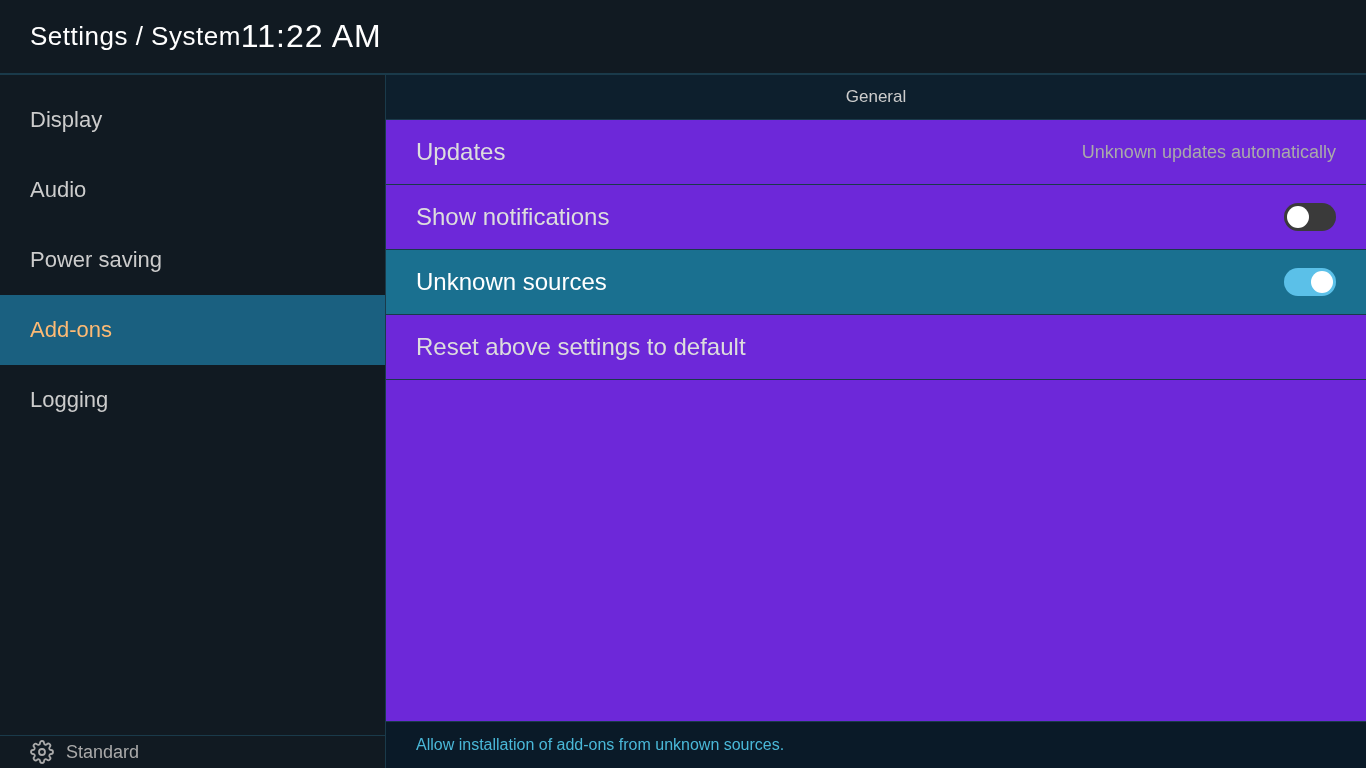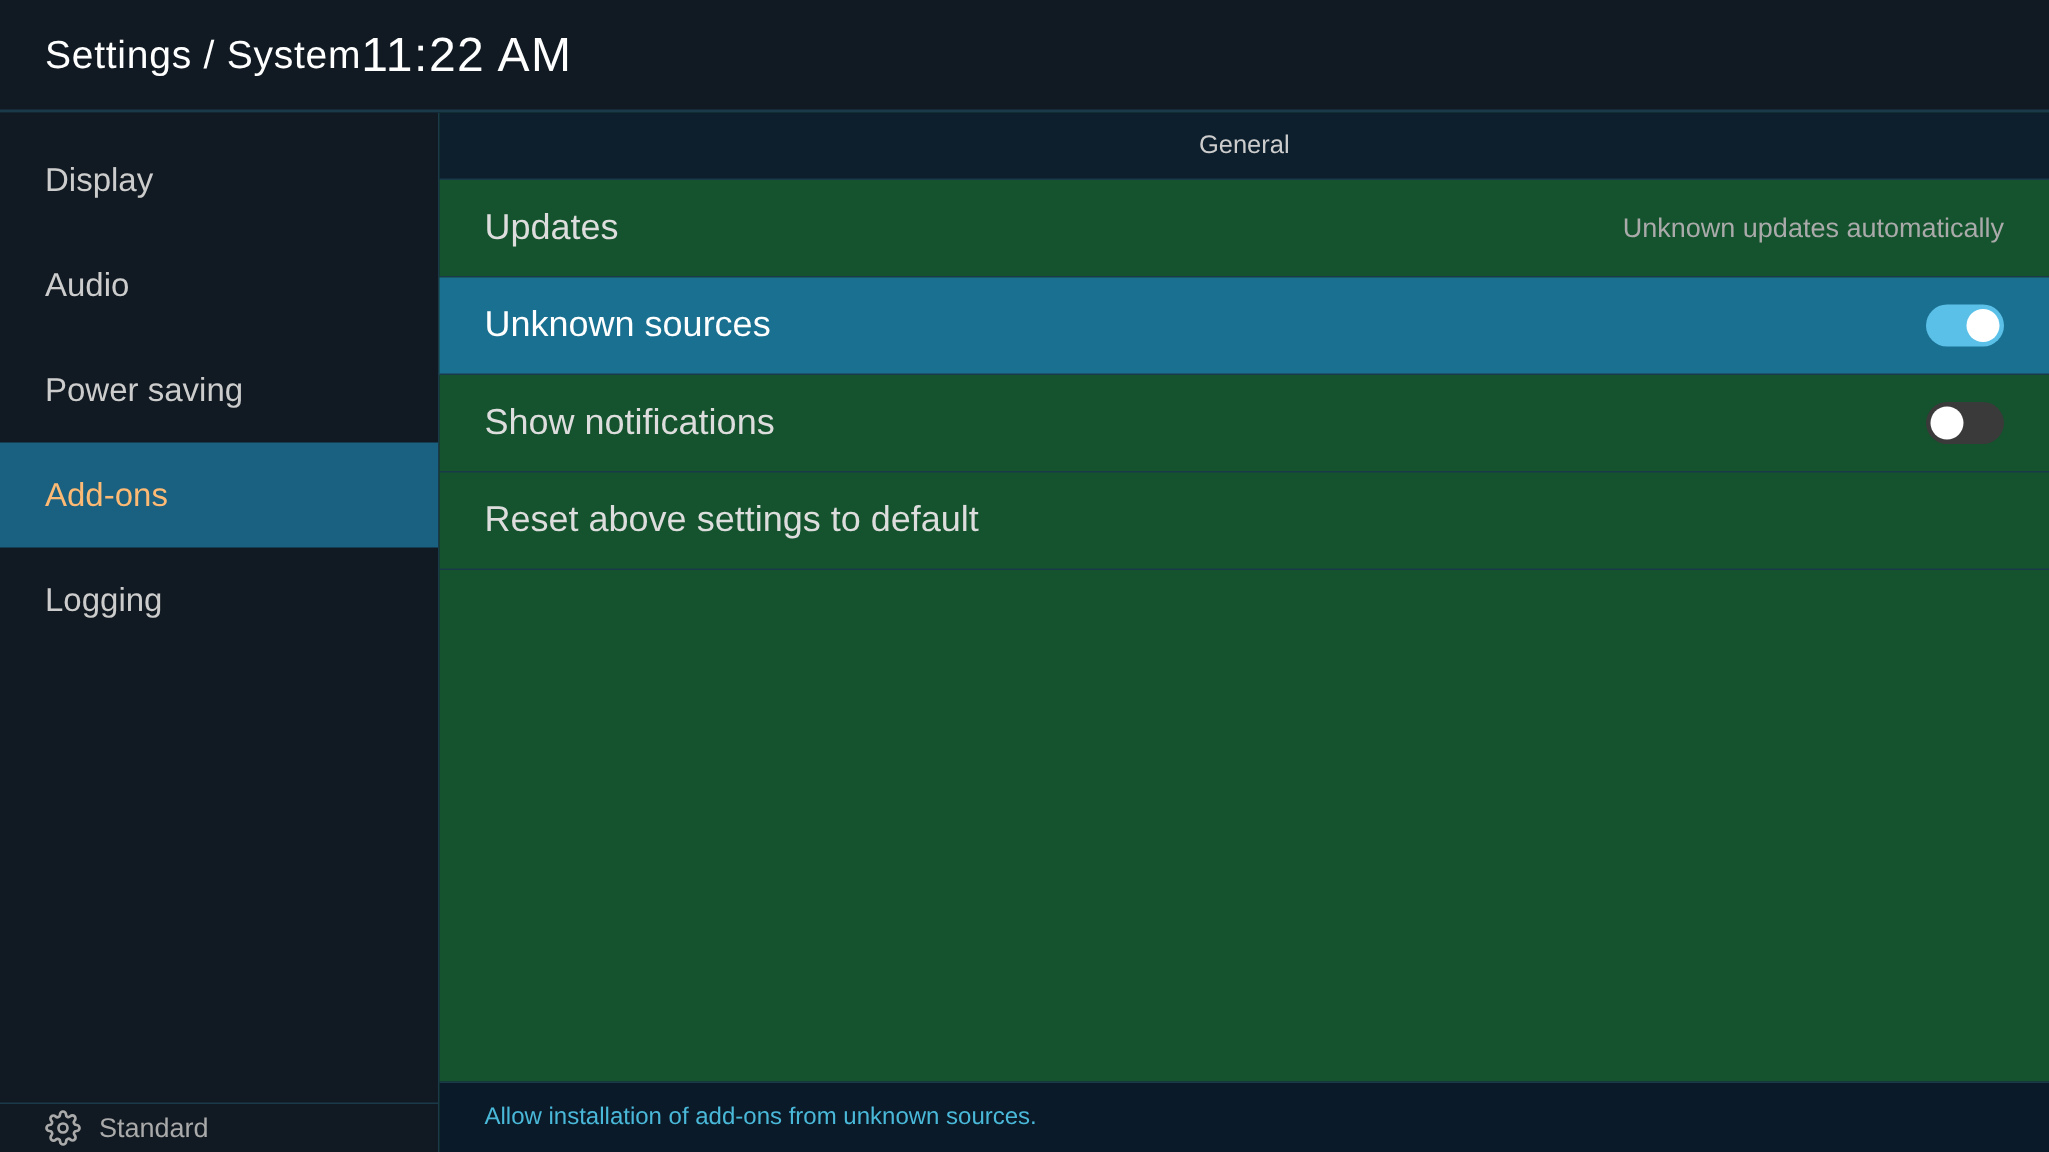--- a/index.html
+++ b/index.html
@@ -43,21 +43,21 @@
 
     
     .main {
       display: flex;
       flex: 1;
       overflow: hidden;
     }
 
     
     .sidebar {
-      width: 293px;
+      width: 386px;
       background: #111a22;
       display: flex;
       flex-direction: column;
       border-right: 1px solid #1a3a4a;
       flex-shrink: 0;
     }
 
     .sidebar-nav {
       flex: 1;
       display: flex;
@@ -95,21 +95,21 @@
 
     .sidebar-footer-label {
       font-size: 18px;
       color: #aaaaaa;
       font-weight: 300;
     }
 
     
     .content {
       flex: 1;
-      background: #14532d;
+      background: #6d28d9;
       display: flex;
       flex-direction: column;
     }
 
     .content-inner {
       flex: 1;
       display: flex;
       flex-direction: column;
     }
 
@@ -237,29 +237,29 @@
 
   <div class="content">
     <div class="content-inner">
       <div class="section-header">General</div>
       <div class="settings-list">
 
       <div class="setting-row">
             <span class="setting-label">Updates</span>
             <span class="setting-value">Unknown updates automatically</span>
           </div>
+          <div class="setting-row">
+            <span class="setting-label">Show notifications</span>
+            <div class="toggle off">
+              <div class="toggle-knob"></div>
+            </div>
+          </div>
           <div class="setting-row highlighted">
             <span class="setting-label">Unknown sources</span>
             <div class="toggle on">
-              <div class="toggle-knob"></div>
-            </div>
-          </div>
-          <div class="setting-row">
-            <span class="setting-label">Show notifications</span>
-            <div class="toggle off">
               <div class="toggle-knob"></div>
             </div>
           </div>
           <div class="setting-row">
             <span class="setting-label">Reset above settings to default</span>
           </div>
         </div>
     </div>
     <div class="status-bar">
       <span class="status-text">Allow installation of add-ons from unknown sources.</span>

